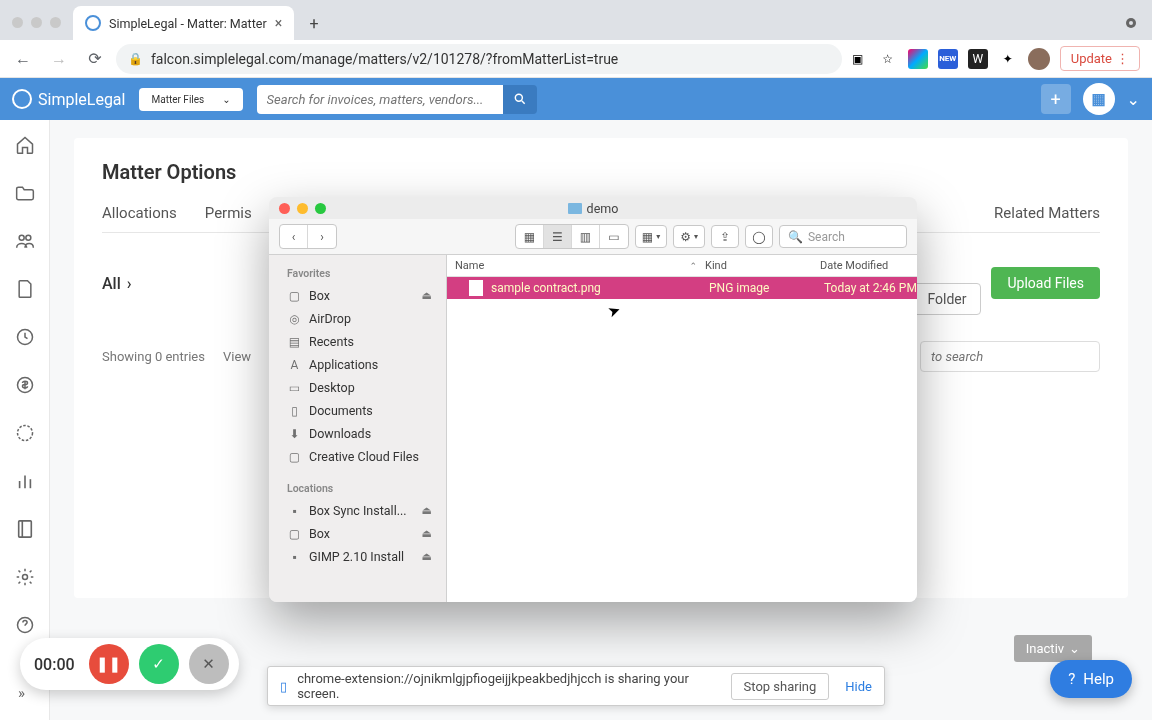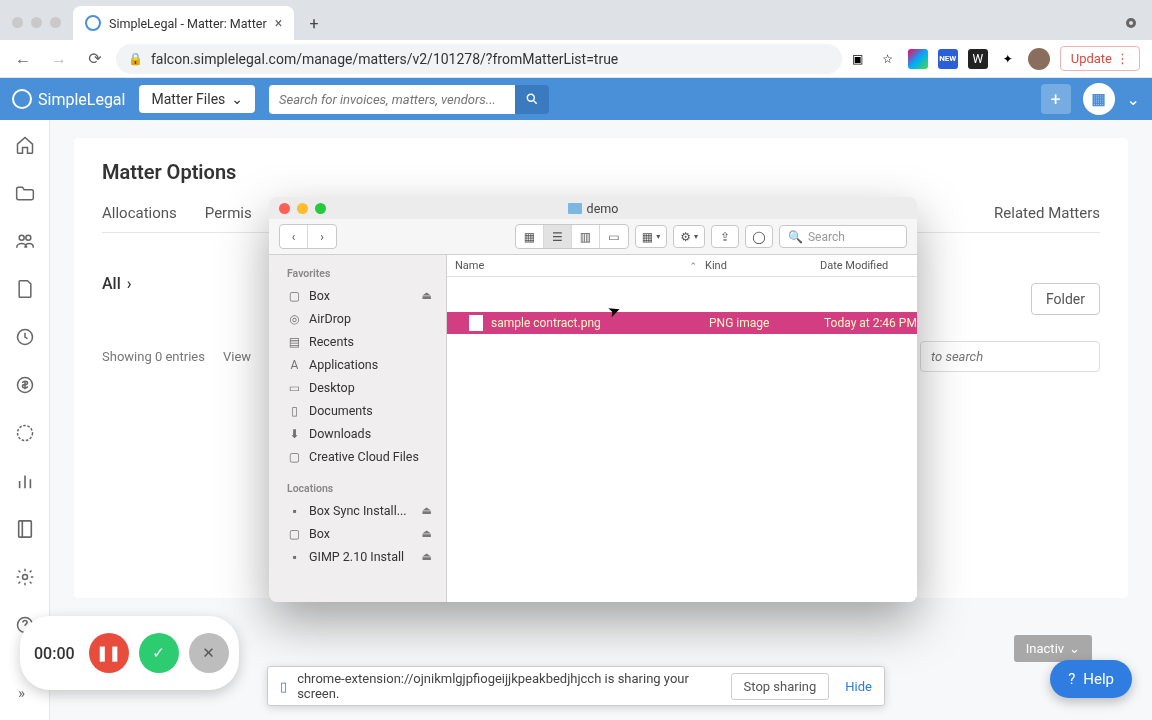--- a/index.html
+++ b/index.html
@@ -21,21 +21,21 @@
 .lock { font-size: 12px; color: #5f6368; }
 .ext-icons { display: flex; gap: 10px; align-items: center; padding-right: 4px; }
 .ext-ic { width: 20px; height: 20px; border-radius: 3px; display:flex; align-items:center; justify-content:center; font-size:12px; }
 .update-btn { border: 1px solid #f0b4b0; color: #d94b3f; padding: 4px 10px; border-radius: 4px; font-size: 13px; display:flex; align-items:center; gap:4px;}
 .avatar-img { width:22px; height:22px; border-radius:50%; background:#8a6d5c;}
 
 
 .sl-header { height: 42px; background: #4a90d9; display: flex; align-items: center; padding: 0 12px; gap: 14px; color: #fff; }
 .sl-logo { display: flex; align-items: center; gap: 6px; font-size: 16px; font-weight: 400; }
 .sl-logo-icon { width: 20px; height: 20px; border: 2px solid #fff; border-radius: 50%; position:relative; }
-.sl-dropdown { background: #fff; color: #333; padding: 6px 12px; border-radius: 4px; font-size: 14px; display: flex; align-items: center; gap: 6px; }
+.sl-dropdown { background: #fff; color: #333; padding: 6px 12px; border-radius: 4px; font-size: 10px; display: flex; align-items: center; gap: 18px; }
 .sl-search { flex: 0 0 280px; display: flex; }
 .sl-search input { flex: 1; border: none; padding: 7px 10px; font-size: 13px; border-radius: 4px 0 0 4px; outline: none; font-style: italic; color: #999; }
 .sl-search-btn { width: 34px; background: #3a7bc0; border-radius: 0 4px 4px 0; display:flex; align-items:center; justify-content:center; color:#fff; }
 .sl-right { margin-left: auto; display: flex; gap: 12px; align-items: center; }
 .sl-plus { width: 30px; height: 30px; background: rgba(255,255,255,0.25); border-radius: 4px; display:flex; align-items:center; justify-content:center; font-size: 18px;}
 .sl-uicon { width: 32px; height: 32px; background:#fff; color:#4a90d9; border-radius:50%; display:flex; align-items:center; justify-content:center; font-size:15px; font-weight:bold;}
 .sl-chev { color: #fff; }
 
 
 .app-body { display: flex; height: calc(720px - 40px - 38px - 42px); background:#f7f8f9; }
@@ -69,32 +69,32 @@
 .ft-btn:last-child{border-right:none;}
 .ft-btn.active { background:#e2e2e2; }
 .ft-single { border:1px solid #c8c8c8; border-radius:4px; height:23px; min-width:28px; padding:0 6px; display:flex; align-items:center; justify-content:center; background:#fff; font-size:12px; color:#555; gap:3px;}
 .ft-search { margin-left:auto; border:1px solid #c8c8c8; border-radius:4px; height:23px; width:128px; display:flex; align-items:center; padding:0 8px; background:#fff; font-size:12px; color:#999; gap:5px;}
 .finder-body { flex:1; display:flex; }
 .finder-side { width:178px; background:#f0eeee; border-right:1px solid #d0d0d0; padding:8px 4px; font-size:12.5px; overflow:hidden;}
 .fs-head { color:#888; font-size:10.5px; padding: 4px 14px; font-weight:600; text-transform: none;}
 .fs-item { display:flex; align-items:center; gap:7px; padding: 4px 14px; color:#333; position:relative;}
 .fs-eject { position:absolute; right:10px; color:#777; font-size:11px;}
 .fs-ic { width:15px; height:12px; display:inline-flex; align-items:center; justify-content:center; color:#707070; font-size:12px;}
-.finder-list { flex:1; background:#fff; display:flex; flex-direction:column;gap:35px;}
+.finder-list { flex:1; background:#fff; display:flex; flex-direction:column;}
 .fl-head { display:flex; height:22px; border-bottom:1px solid #e0e0e0; font-size:11px; color:#555; align-items:center;}
 .fl-col-name { flex: 0 0 258px; padding-left:8px; display:flex; align-items:center; gap:4px;}
 .fl-col-kind { flex: 0 0 115px; }
 .fl-col-date { flex: 1; }
 .fl-row { display:flex; height:22px; align-items:center; font-size:12px; }
 .fl-row.selected { background:#d33e82; color:#fef9c3; }
 .fl-file-ic { width:14px; height:16px; background:#fff; border:1px solid #fff; margin: 0 8px 0 22px;}
 .sort-ind { margin-left:auto; margin-right:8px; font-size:9px; color:#777;}
 
 
-.recorder { position:absolute; left:20px; bottom:30px; display:flex; align-items:center; gap:10px; background:#fff; border-radius:30px; padding:17px 10px; box-shadow:0 4px 14px rgba(0,0,0,0.2);}
+.recorder { position:absolute; left:20px; bottom:30px; display:flex; align-items:center; gap:10px; background:#fff; border-radius:30px; padding:6px 10px; box-shadow:0 4px 14px rgba(0,0,0,0.2);}
 .rec-time { font-size:16px; font-weight:500; color:#333; padding:0 4px;}
 .rec-btn { width:40px; height:40px; border-radius:50%; display:flex; align-items:center; justify-content:center; color:#fff; font-size:15px;}
 .rec-pause{background:#e74c3c}.rec-ok{background:#2ecc71}.rec-x{background:#bdbdbd; color:#555;}
 
 .share-bar { position:absolute; left:267px; bottom:14px; width:618px; height:40px; background:#fff; border:1px solid #ccc; border-radius:3px; box-shadow:0 2px 8px rgba(0,0,0,0.15); display:flex; align-items:center; padding:0 12px; font-size:13px; color:#444; gap:10px;}
 .share-btn { border:1px solid #ccc; border-radius:3px; padding:5px 12px; font-size:13px; color:#555; background:#fff;}
 .share-link { color:#2b7de1; margin-left:6px; }
 
 .help-fab { position:absolute; right:20px; bottom:22px; background:#2f7de1; color:#fff; border-radius:22px; padding:10px 18px; display:flex; align-items:center; gap:8px; font-size:15px; box-shadow:0 4px 12px rgba(0,0,0,0.25);}
 .inactive-pill { position:absolute; right:60px; bottom:58px; background:#a8a8a8; color:#fff; padding:6px 12px; border-radius:3px; font-size:13px; display:flex; align-items:center; gap:5px;}
@@ -253,20 +253,21 @@
         <div class="right-tabs">
           <span>Related Matters</span>
         </div>
       </div>
       <div class="subrow">
         <span class="all-chip">
           <span>All</span>
           <span>›</span>
         </span>
         <button class="btn-outline"><span>Folder</span></button>
+        <button class="btn-green"><span>Upload Files</span></button>
       </div>
       <div class="meta-row">
         <span>Showing 0 entries</span>
         <span>View</span>
         <input class="search-input" placeholder="to search" style="">
       </div>
     </div>
   </div>
 </div>
 

